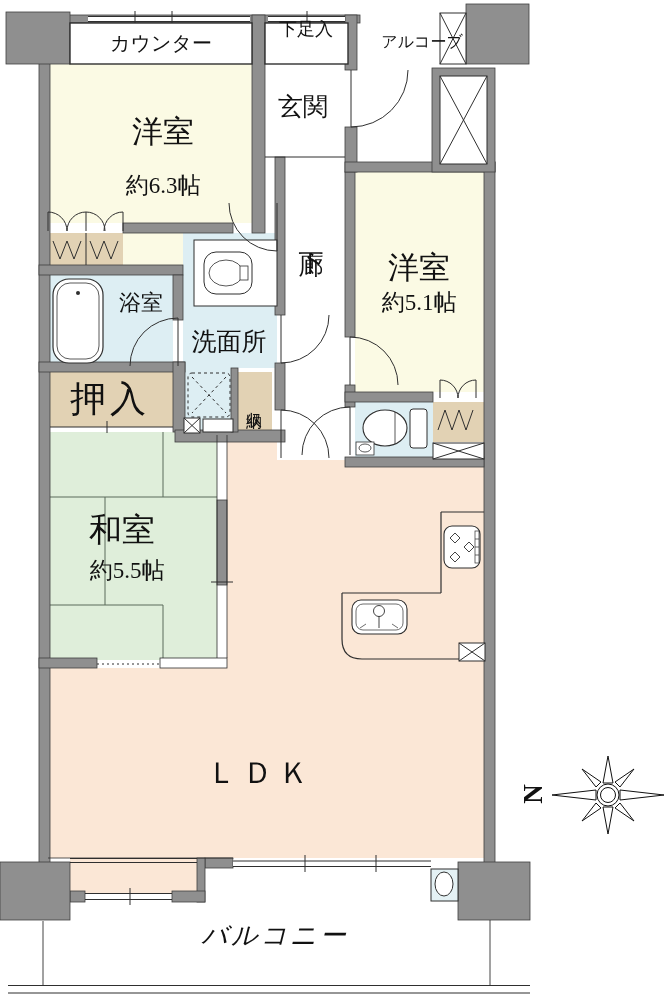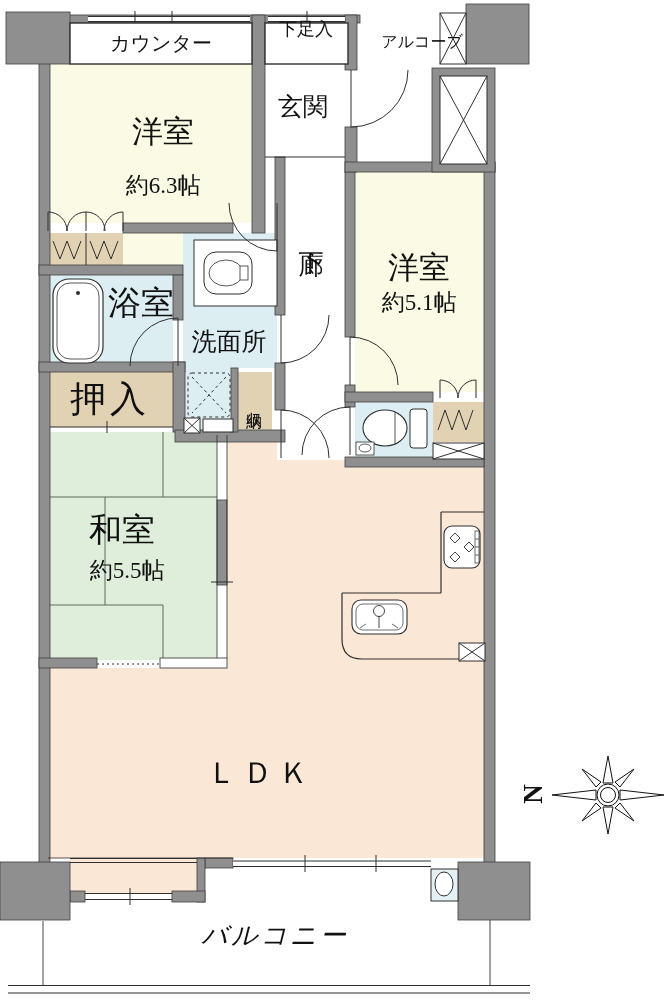--- a/index.html
+++ b/index.html
@@ -271,21 +271,21 @@
   <div class="lbl" style="left:402px;top:42px;font-size:16px;margin-left:20px;">アルコーブ</div>
   <div class="lbl" style="left:303px;top:106px;font-size:25px;">玄関</div>
   <div class="lbl vert" style="left:311px;top:233px;font-size:25px;">廊下</div>
 
   <div class="lbl" style="left:163px;top:131px;font-size:31px;">洋室</div>
   <div class="lbl" style="left:163px;top:169px;font-size:23px;margin-top:16px;">約6.3帖</div>
 
   <div class="lbl" style="left:419px;top:267px;font-size:31px;">洋室</div>
   <div class="lbl" style="left:419px;top:302px;font-size:23px;">約5.1帖</div>
 
-  <div class="lbl" style="left:141px;top:303px;font-size:33px;">浴室</div>
+  <div class="lbl" style="left:141px;top:303px;font-size:22px;">浴室</div>
   <div class="lbl" style="left:229px;top:341px;font-size:25px;">洗面所</div>
   <div class="lbl" style="left:110px;top:399px;font-size:36px;letter-spacing:4px;">押入</div>
   <div class="lbl vert" style="left:254px;top:401px;font-size:16px;">収納</div>
 
   <div class="lbl" style="left:122px;top:530px;font-size:33px;">和室</div>
   <div class="lbl" style="left:127px;top:570px;font-size:23px;">約5.5帖</div>
 
   <div class="lbl" style="left:261px;top:748px;font-size:30px;letter-spacing:6px;margin-top:25px;">ＬＤＫ</div>
   <div class="lbl" style="left:275px;top:936px;font-size:26px;letter-spacing:3px;font-style:italic;">バルコニー</div>
 

